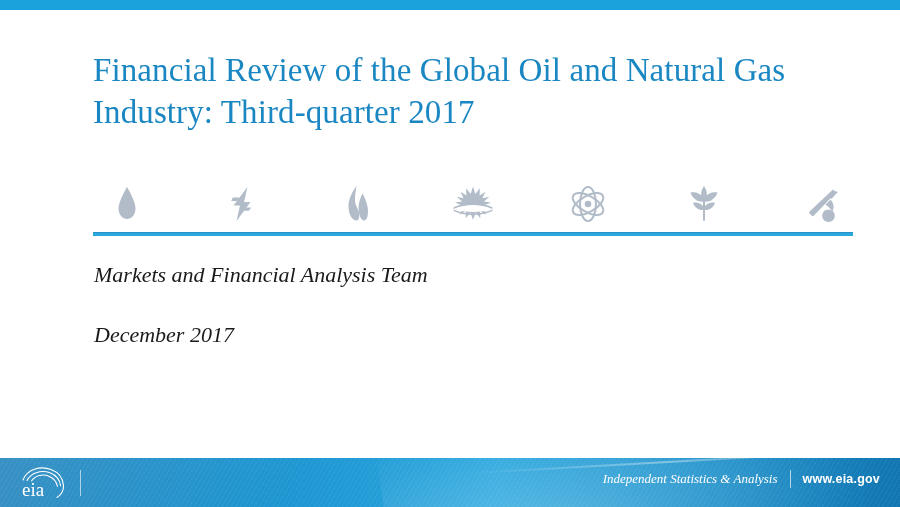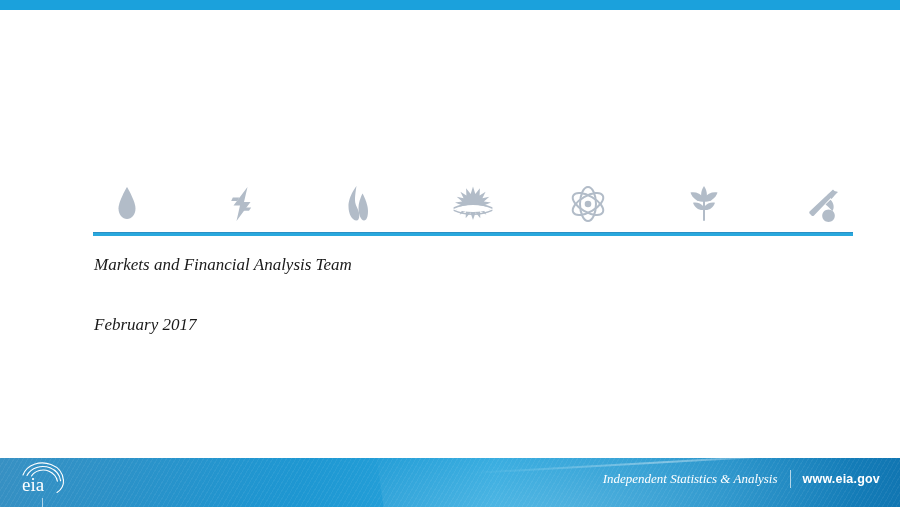--- a/index.html
+++ b/index.html
@@ -89,23 +89,23 @@
   
   .byline-block {
     position: absolute;
     left: 94px;
     top: 252px;
     width: 600px;
   }
   .byline {
     font-family: "Liberation Serif", serif;
     font-style: italic;
-    font-size: 17px;
+    font-size: 22px;
     color: #1a1a1a;
-    margin: 2px 0 38px 0;
+    margin: 12px 0 38px 0;
     line-height: 22px;
   }
   .byline.last { margin-bottom: 0; }
 
   
   .footer {
     position: absolute;
     left: 0;
     top: 458px;
     width: 900px;
@@ -140,21 +140,20 @@
   }
 
   .footer-left {
     position: absolute;
     left: 18px;
     top: 0;
     height: 49px;
     display: flex;
     align-items: center;
     gap: 0;
-    flex-direction: column;
   }
   .eia-logo {
     width: 52px;
     height: 40px;
     position: relative;
     margin-right: 10px;
   }
   .eia-logo svg { display: block; }
 
   .footer-divider {
@@ -201,20 +200,27 @@
     letter-spacing: 0.2px;
   }
 </style>
 </head>
 <body>
 
 <div class="slide">
 
   <div class="top-bar"></div>
 
+  <div class="title-block">
+    <h1 class="slide-title">
+      <span>Financial Review of the Global Oil and Natural Gas</span>
+      <br>
+      <span>Industry: Third-quarter 2017</span>
+    </h1>
+  </div>
 
   <div class="icon-strip">
 
     <span class="energy-icon">
       <svg viewBox="0 0 44 44" width="44" height="44" aria-hidden="true">
         <path d="M22 5 C22 5 13.5 19 13.5 26.5 C13.5 32.6 17.4 37 22 37 C26.6 37 30.5 32.6 30.5 26.5 C30.5 19 22 5 22 5 Z"></path>
       </svg>
     </span>
 
     <span class="energy-icon">
@@ -271,21 +277,21 @@
         <path d="M31.5 27.5 C35 27.5 37.8 30.3 37.8 33.8 C37.8 37.2 35 40 31.5 40 C28 40 25.2 37.2 25.2 33.8 C25.2 30.3 28 27.5 31.5 27.5 Z"></path>
       </svg>
     </span>
 
   </div>
 
   <div class="divider-rule"></div>
 
   <div class="byline-block">
     <p class="byline">Markets and Financial Analysis Team</p>
-    <p class="byline last">February 2017</p>
+    <p class="byline last">December 2017</p>
   </div>
 
   <div class="footer">
 
     <div class="footer-left">
 
       <span class="eia-logo">
         <svg viewBox="0 0 52 40" width="52" height="40" aria-hidden="true">
           <g fill="none" stroke="#ffffff" stroke-width="1.1" stroke-linecap="round">
             <path d="M5 17 C9 6.5 22 2.5 33 6.5 C40.5 9.3 45 15.5 45.5 22.5"></path>

